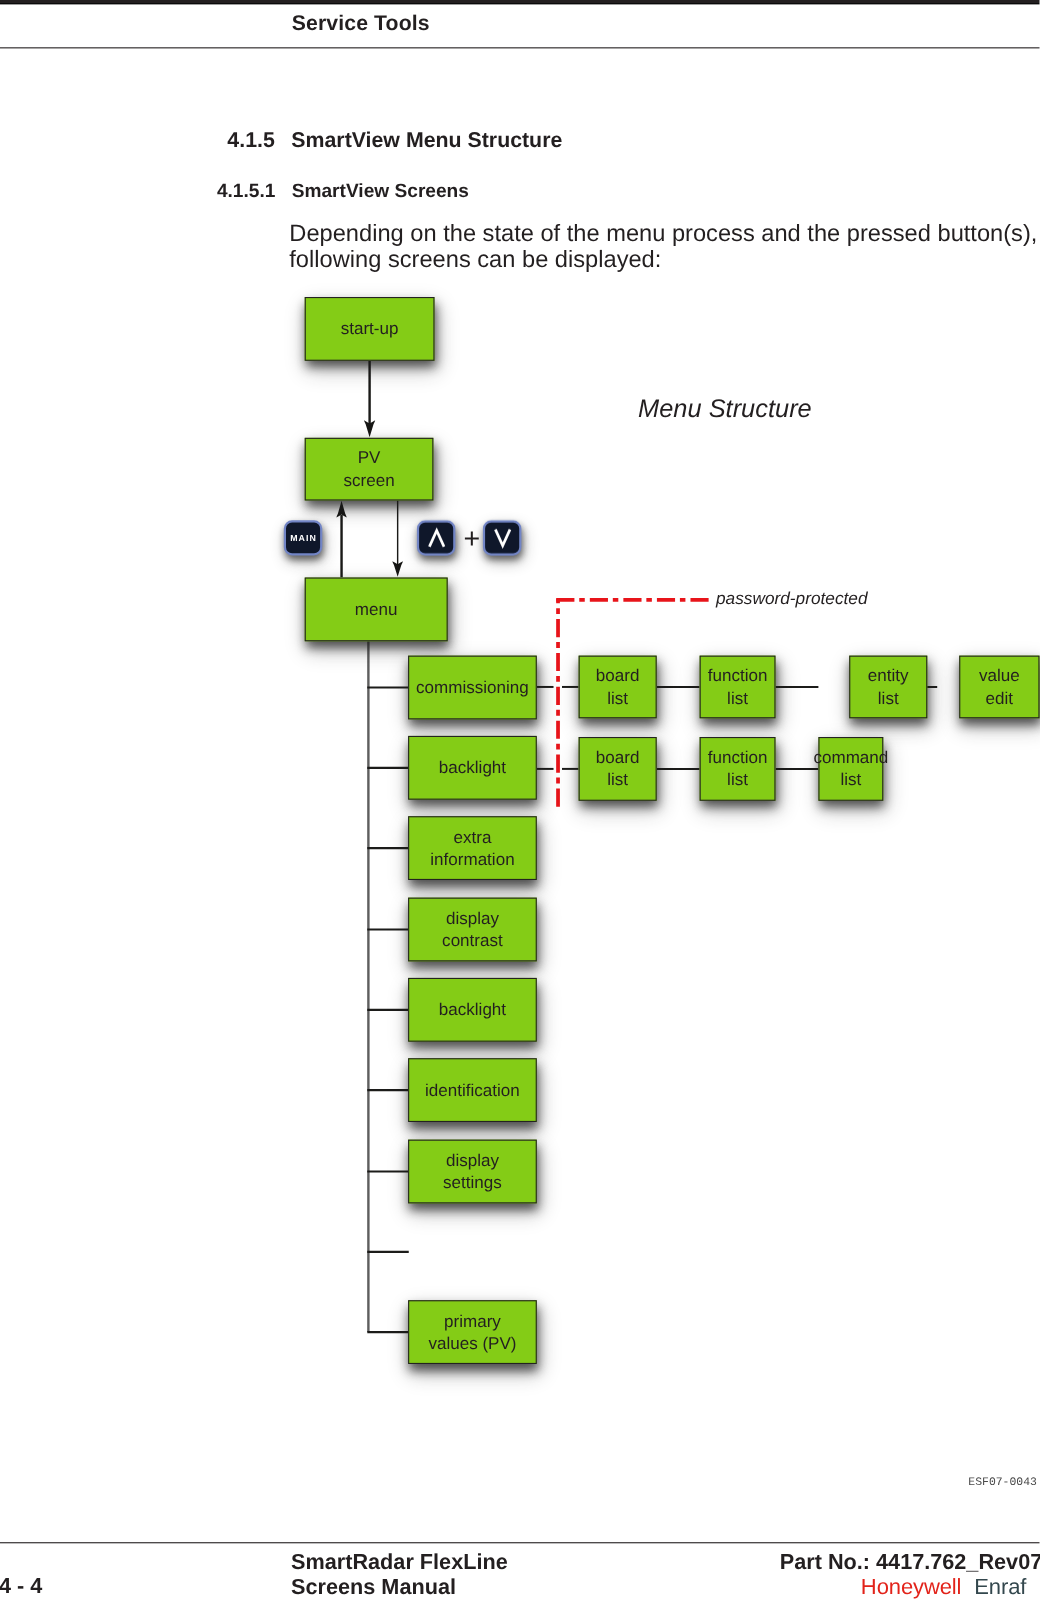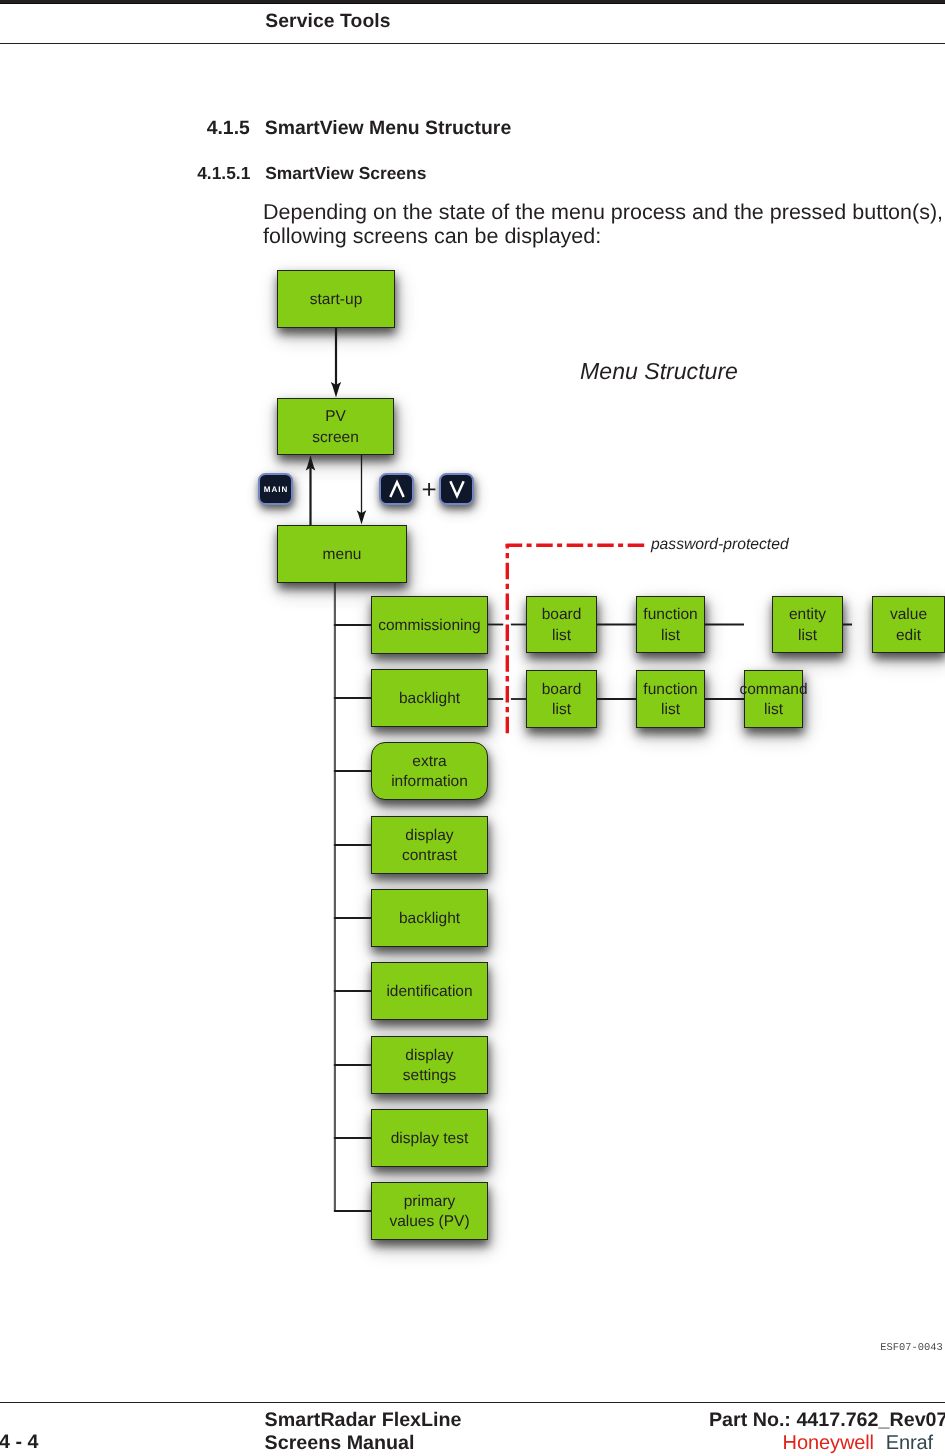--- a/index.html
+++ b/index.html
@@ -26,21 +26,21 @@
   #cap{position:absolute;left:558px;top:356px;width:202px;font-style:italic;font-size:23.1px;line-height:31px;text-align:center;color:#231f20;}
   #pw-label{position:absolute;left:650.9px;top:535.8px;font-style:italic;font-size:15.7px;color:#231f20;white-space:nowrap;}
   .btn{position:absolute;transform:translateZ(0);width:35px;height:32px;border:2.8px solid #7285c6;border-radius:7.5px;background:#0f172a;
        box-sizing:border-box;display:flex;align-items:center;justify-content:center;color:#fff;
        box-shadow:1px 4px 7px rgba(25,25,25,0.6),2px 6px 14px rgba(40,40,40,0.3);}
   #box-startup{left:277px;top:270px;width:118px;height:58px;}
   #box-pv{left:277px;top:398px;width:117px;height:57px;}
   #box-menu{left:277px;top:525px;width:130px;height:58px;}
   #box-m0{left:371px;top:596px;width:117px;height:58px;}
   #box-m1{left:371px;top:669px;width:117px;height:58px;}
-  #box-m2{left:371px;top:742px;width:117px;height:58px;border-radius:14px;}
+  #box-m2{left:371px;top:742px;width:117px;height:58px;}
   #box-m3{left:371px;top:816px;width:117px;height:58px;}
   #box-m4{left:371px;top:889px;width:117px;height:58px;}
   #box-m5{left:371px;top:962px;width:117px;height:58px;}
   #box-m6{left:371px;top:1036px;width:117px;height:58px;}
   #box-m7{left:371px;top:1109px;width:117px;height:58px;}
   #box-m8{left:371px;top:1182px;width:117px;height:58px;}
   #box-c0{left:526px;top:596px;width:71px;height:57px;}
   #box-c1{left:636px;top:596px;width:69px;height:57px;}
   #box-c2{left:744px;top:596px;width:71px;height:57px;margin-left:28px;}
   #box-c3{left:852px;top:596px;width:73px;height:57px;margin-left:20px;}
@@ -113,21 +113,20 @@
     <div class="box" id="box-m0">commissioning</div>
     <div class="box" id="box-m1">backlight</div>
     <div class="box" id="box-m2">extra
 information</div>
     <div class="box" id="box-m3">display
 contrast</div>
     <div class="box" id="box-m4">backlight</div>
     <div class="box" id="box-m5">identification</div>
     <div class="box" id="box-m6">display
 settings</div>
-    <div class="box" id="box-m7">display test</div>
     <div class="box" id="box-m8">primary
 values (PV)</div>
     <div class="box" id="box-c0">board
 list</div>
     <div class="box" id="box-c1">function
 list</div>
     <div class="box" id="box-c2">entity
 list</div>
     <div class="box" id="box-c3">value
 edit</div>

